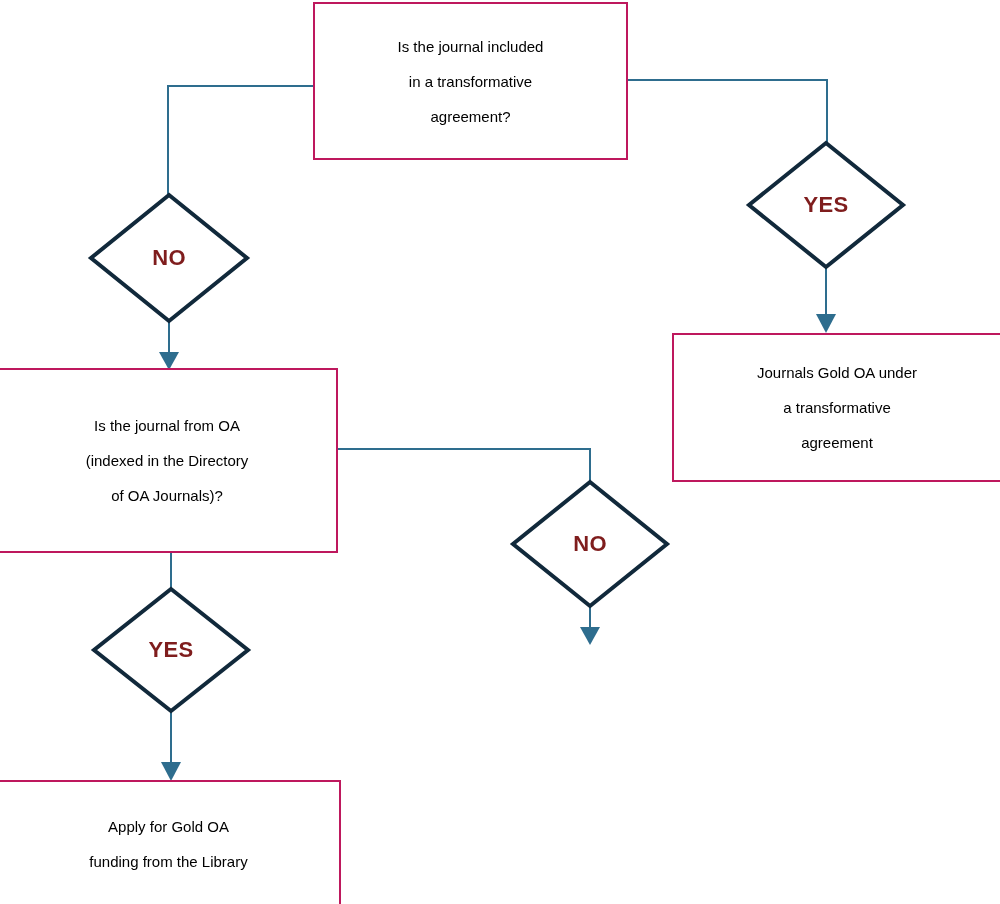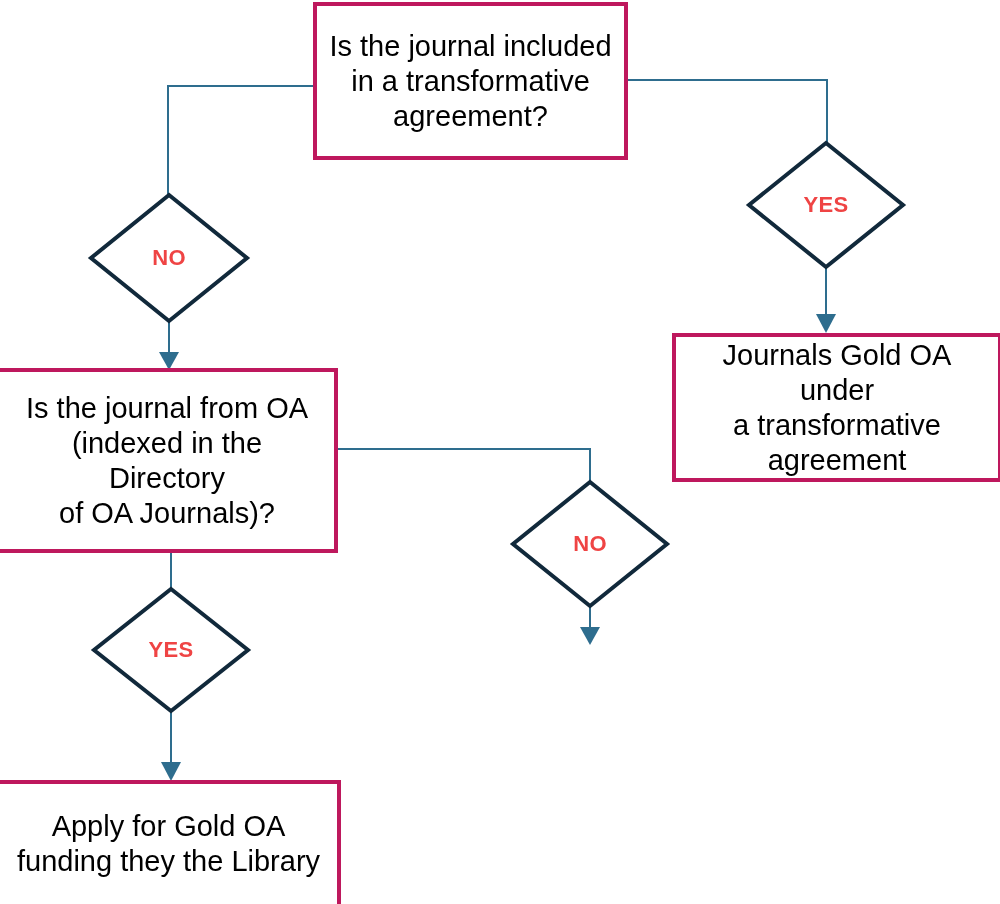--- a/index.html
+++ b/index.html
@@ -15,28 +15,28 @@
     position: relative;
     width: 1000px;
     height: 904px;
     background: #ffffff;
     overflow: hidden;
   }
   
   .node-box {
     position: absolute;
     box-sizing: border-box;
-    border: 4px solid #be185d;
+    border: 2px solid #be185d;
     background: #ffffff;
     display: flex;
     align-items: center;
     justify-content: center;
     text-align: center;
     color: #000000;
-    font-size: 29px;
+    font-size: 15px;
     line-height: 35px;
     padding: 4px 10px;
     z-index: 3;
   }
   .node-box .txt {
     display: block;
     width: 100%;
     white-space: pre-line;
   }
   
@@ -52,21 +52,21 @@
     position: absolute;
     left: 0;
     top: 0;
     width: 100%;
     height: 100%;
     display: flex;
     align-items: center;
     justify-content: center;
     font-size: 22px;
     font-weight: bold;
-    color: #ef4444;
+    color: #7f1d1d;
     letter-spacing: .3px;
     pointer-events: none;
   }
   
   .conn {
     position: absolute;
     z-index: 1;
   }
   .conn svg { display: block; overflow: visible; }
 </style>
@@ -141,21 +141,21 @@
 
   <div class="node-box" style="left:-4px; top:368px; width:342px; height:185px;">
     <span class="txt">Is the journal from OA
 (indexed in the Directory
 of OA Journals)?</span>
   </div>
 
 
   <div class="node-box" style="left:-4px; top:780px; width:345px; height:128px;">
     <span class="txt">Apply for Gold OA
-funding they the Library</span>
+funding from the Library</span>
   </div>
 
   <div class="diamond-wrap" style="left:88px; top:192px; width:162px; height:132px;">
     <svg width="162" height="132" viewBox="0 0 162 132">
       <polygon points="81,3 159,66 81,129 3,66" fill="#ffffff" stroke="#11293b" stroke-width="4"></polygon>
     </svg>
     <span class="diamond-label">NO</span>
   </div>
 
   <div class="diamond-wrap" style="left:746px; top:140px; width:160px; height:130px;">

